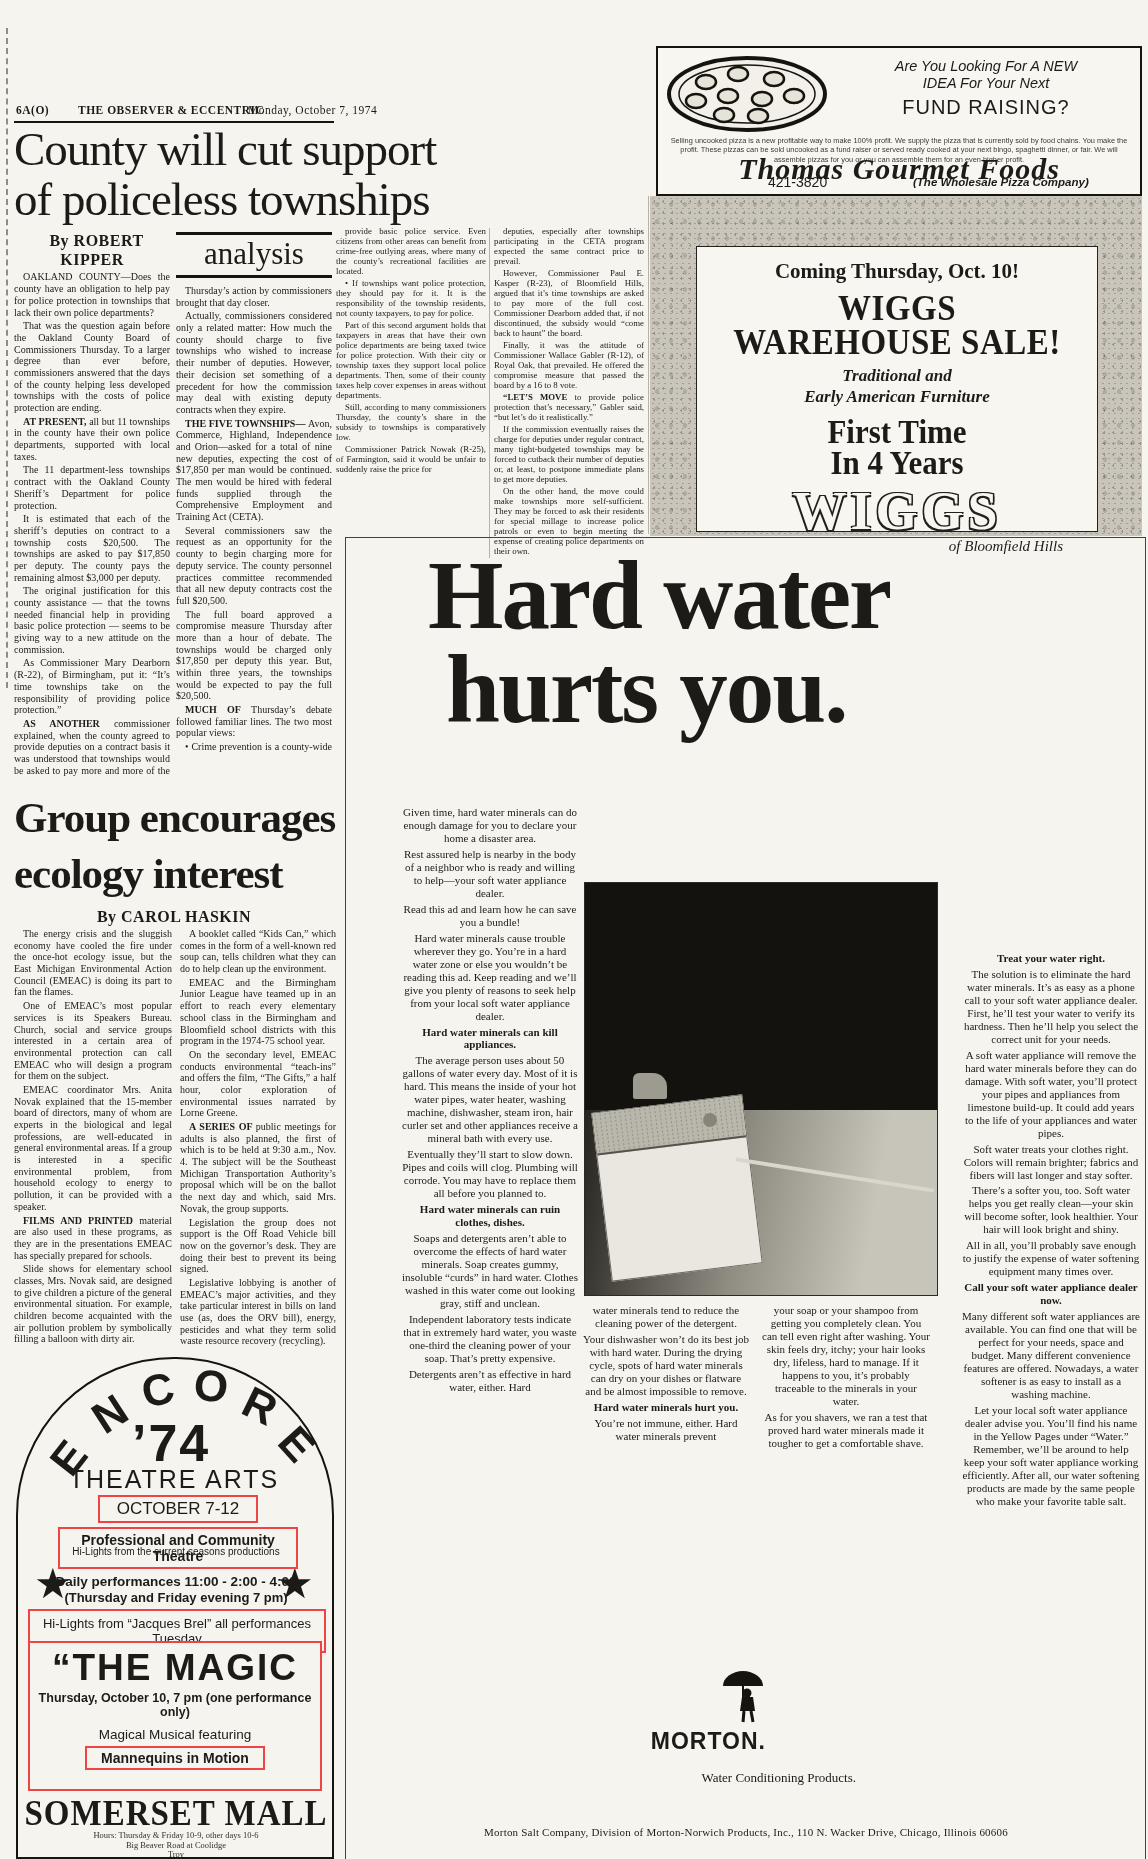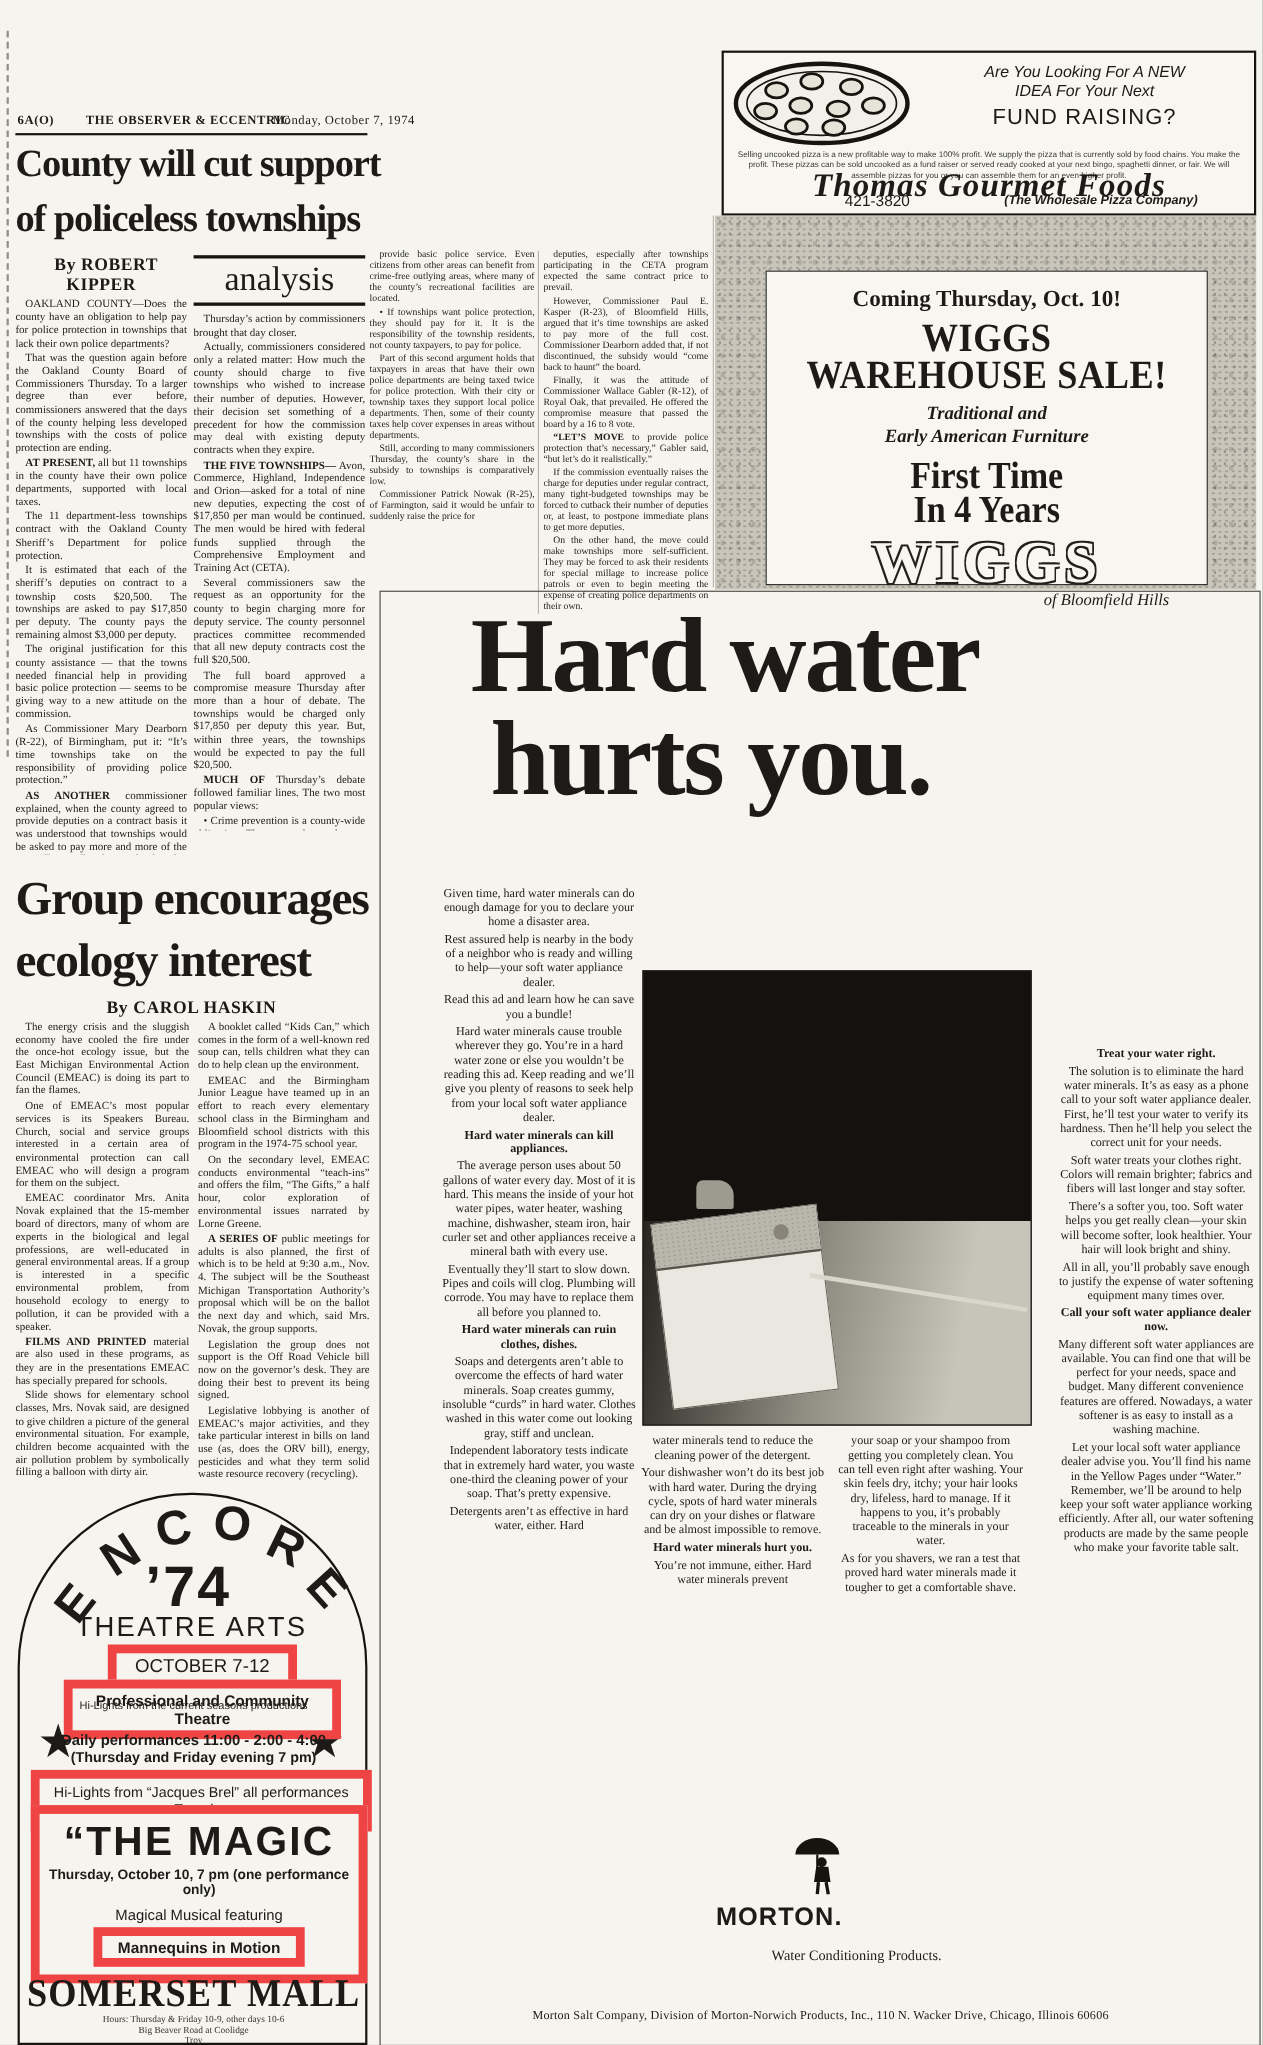--- a/index.html
+++ b/index.html
@@ -3,21 +3,21 @@
 <meta charset="utf-8">
 <style>
   html,body{margin:0;padding:0;background:#888;}
   .page{position:relative;width:1148px;height:1859px;background:#f5f4ef;color:#1c1b18;
         font-family:"Liberation Serif",serif;overflow:hidden;margin:0 auto;}
   .abs{position:absolute;}
   
   .mast{font-weight:bold;font-size:11.5px;letter-spacing:.5px;}
   .mast-rule{border-top:2px solid #15140f;}
   
-  .head1{font-weight:bold;font-size:35px;line-height:50px;letter-spacing:-1px;}
+  .head1{font-weight:normal;font-size:47px;line-height:50px;letter-spacing:-1px;}
   .head2{font-weight:bold;font-size:43px;line-height:56px;letter-spacing:-1px;}
   
   .col{font-size:10px;line-height:1.17;text-align:justify;overflow:hidden;}
   .col p{margin:0 0 2px 0;text-indent:9px;}
   .col.small{font-size:8.8px;line-height:1.14;}
   .byline{font-weight:bold;text-align:center;font-size:16px;letter-spacing:.5px;margin:2px 0 8px 0;text-indent:0;}
   .analysis-box{border-top:3px solid #15140f;border-bottom:3px solid #15140f;text-align:center;
                 font-size:31px;padding:1px 0 3px 0;margin-bottom:7px;}
   .vrule{border-left:1px solid #b6b2a8;}
   .dash-edge{border-left:2px dashed #5a574f;opacity:.65;}
@@ -41,21 +41,21 @@
   .wg-ital{font-style:italic;font-weight:bold;font-size:17px;line-height:1.2;}
   .wg-first{font-weight:bold;font-size:31px;line-height:1.0;transform:scaleY(1.12);}
   .wg-outline{font-weight:bold;font-size:54px;letter-spacing:4px;color:#f7f6f1;
               text-shadow:-1.5px -1.5px 0 #22211c,1.5px -1.5px 0 #22211c,-1.5px 1.5px 0 #22211c,1.5px 1.5px 0 #22211c;}
   .wg-script{font-style:italic;font-size:15px;text-align:right;padding-right:34px;margin-top:-4px;}
   
   .enc-arch{border:2px solid #15140f;border-radius:158px 158px 0 0;}
   .enc-letter{font-family:"Liberation Sans",sans-serif;font-weight:bold;font-size:44px;}
   .enc-year{font-family:"Liberation Sans",sans-serif;font-weight:bold;font-size:52px;letter-spacing:2px;}
   .enc-taw{font-family:"Liberation Sans",sans-serif;font-size:25px;letter-spacing:2px;text-align:center;}
-  .enc-box{border:8px solid #ef4444;text-align:center;font-family:"Liberation Sans",sans-serif;background:#f5f4ef;}
+  .enc-box{border:2px solid #ef4444;text-align:center;font-family:"Liberation Sans",sans-serif;background:#f5f4ef;}
   .enc-line{font-family:"Liberation Sans",sans-serif;text-align:center;}
   .enc-star{font-size:42px;line-height:1;}
   .enc-magic{font-family:"Liberation Sans",sans-serif;font-weight:bold;font-size:37px;letter-spacing:2px;text-align:center;line-height:1.0;}
   .enc-somerset{font-weight:bold;font-size:33px;letter-spacing:1px;text-align:center;transform:scaleY(1.08);}
   .enc-tiny{font-size:8.5px;text-align:center;color:#33312b;}
   
   .hw-frame{border:1px solid #44423a;}
   .hw-head{font-weight:bold;font-size:97px;line-height:.9;letter-spacing:-2px;}
   .hw-col{font-size:11px;line-height:1.18;text-align:center;overflow:hidden;}
   .hw-col p{margin:0 0 3px 0;text-indent:0;}
@@ -252,20 +252,21 @@
       <div class="washer">
           <div class="top"></div>
         </div>
       <div class="knob" style="left:118px;bottom:168px;"></div>
       <div class="pipe"></div>
     </div>
 
     <div class="abs hw-col" style="left:616px;top:414px;width:178px;height:595px;">
         <p><b>Treat your water right. </b></p>
         <p>The solution is to eliminate the hard water minerals. It’s as easy as a phone call to your soft water appliance dealer. First, he’ll test your water to verify its hardness. Then he’ll help you select the correct unit for your needs.</p>
+        <p>A soft water appliance will remove the hard water minerals before they can do damage. With soft water, you’ll protect your pipes and appliances from limestone build-up. It could add years to the life of your appliances and water pipes.</p>
         <p>Soft water treats your clothes right. Colors will remain brighter; fabrics and fibers will last longer and stay softer.</p>
         <p>There’s a softer you, too. Soft water helps you get really clean—your skin will become softer, look healthier. Your hair will look bright and shiny.</p>
         <p>All in all, you’ll probably save enough to justify the expense of water softening equipment many times over.</p>
         <p><b>Call your soft water appliance dealer now. </b></p>
         <p>Many different soft water appliances are available. You can find one that will be perfect for your needs, space and budget. Many different convenience features are offered. Nowadays, a water softener is as easy to install as a washing machine.</p>
         <p>Let your local soft water appliance dealer advise you. You’ll find his name in the Yellow Pages under “Water.” Remember, we’ll be around to help keep your soft water appliance working efficiently. After all, our water softening products are made by the same people who make your favorite table salt.</p>
       </div>
     <div class="abs hw-col" style="left:236px;top:766px;width:168px;height:238px;">
         <p>water minerals tend to reduce the cleaning power of the detergent.</p>
         <p>Your dishwasher won’t do its best job with hard water. During the drying cycle, spots of hard water minerals can dry on your dishes or flatware and be almost impossible to remove.</p>

